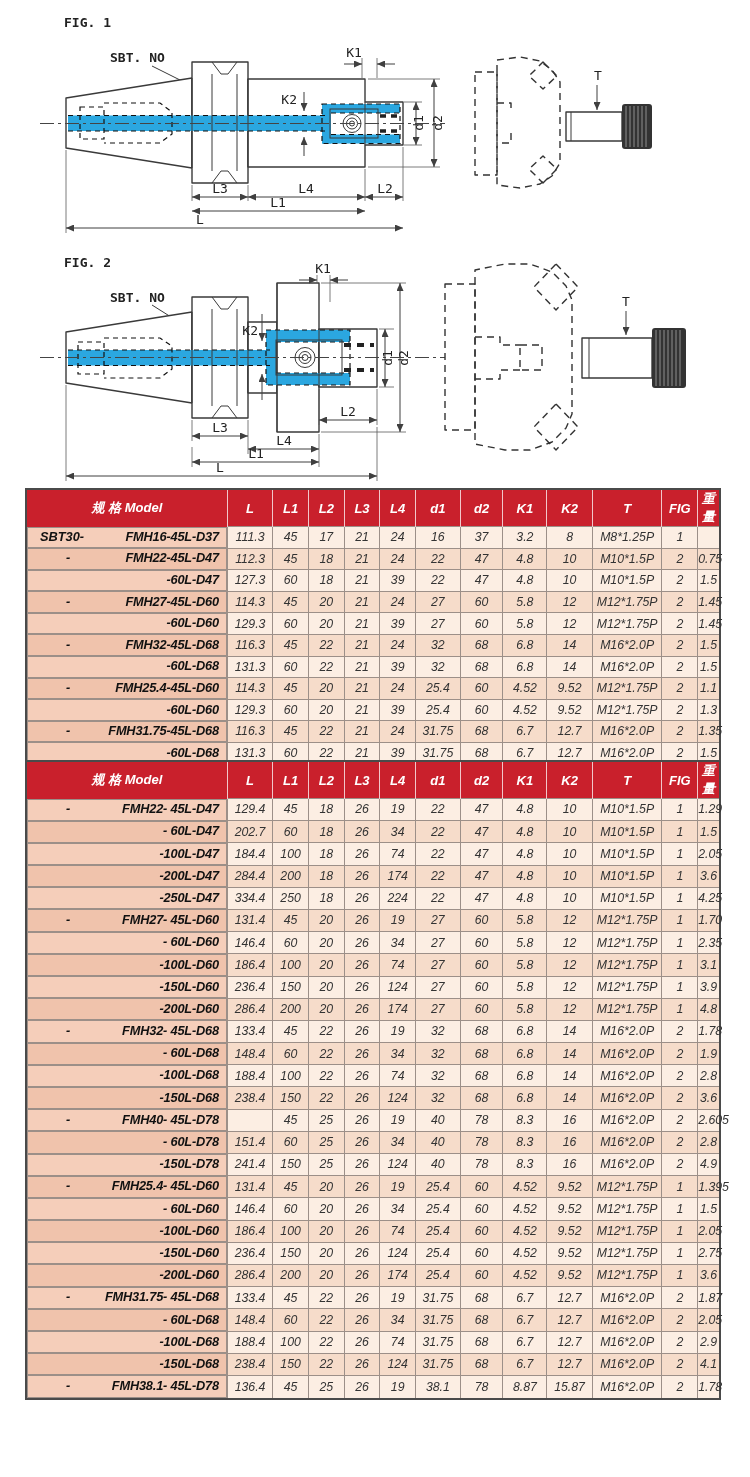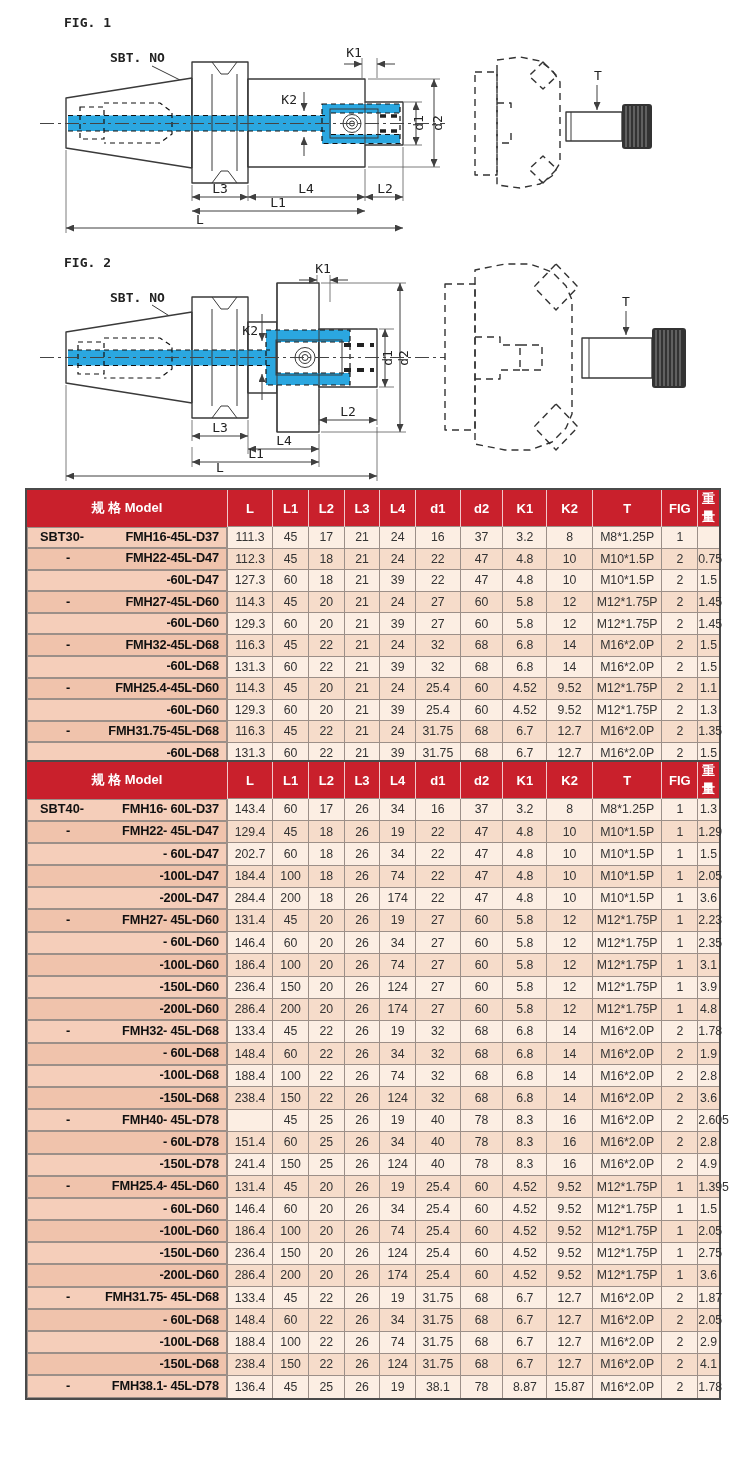--- a/index.html
+++ b/index.html
@@ -13,21 +13,21 @@
   .dimline{stroke:#3f3f3f;stroke-width:1;fill:none;}
   .extline{stroke:#5a5a5a;stroke-width:.8;fill:none;}
   .dimtxt{font-family:"DejaVu Sans Mono",monospace;font-size:13px;fill:#222;}
   .figtxt{font-family:"DejaVu Sans Mono",monospace;font-size:13px;font-weight:bold;fill:#222;}
   .dashov{stroke:#111;stroke-width:1.2;fill:none;stroke-dasharray:5 4;}
   .phantom{stroke:#333;stroke-width:1.4;fill:none;stroke-dasharray:7 5;stroke-linejoin:round;}
   .blue{fill:#2ba7e0;}
   .center{stroke:#444;stroke-width:1;fill:none;stroke-dasharray:14 4 3 4;}
   .knurl{stroke:#999;stroke-width:.9;}
 
-  .tbl-wrap{position:absolute;left:25px;width:696px;}
+  .tbl-wrap{position:absolute;left:25px;width:696px;font-style:italic;}
   #t1{top:488px;} #t2{top:760px;}
   table.spec{width:100%;border-collapse:collapse;table-layout:fixed;
              border:2px solid #4a4a4a;background:#fceee3;}
   table.spec th{background:#c9202c;color:#fff;font-size:13px;font-weight:bold;
                 height:25px;padding:0;border-left:1px solid rgba(255,255,255,.75);
                 text-align:center;}
   table.spec th:first-child{border-left:none;}
   table.spec td{border:1px solid #9c8f88;font-size:12.3px;color:#333;
                 text-align:center;padding:0;line-height:1;}
   #t1 tbody td{height:19.6px;}
@@ -516,38 +516,20 @@
             <th class="c8">K1</th>
             <th class="c9">K2</th>
             <th class="c10">T</th>
             <th class="c11">FIG</th>
             <th class="c12">重量</th>
           </tr>
         </thead>
       <tbody>
           <tr>
             <td class="model">
-              <span class="series">SBT40-</span>
-              <span class="mname">FMH16- 60L-D37</span>
-            </td>
-            <td>143.4</td>
-            <td>60</td>
-            <td>17</td>
-            <td>26</td>
-            <td>34</td>
-            <td>16</td>
-            <td>37</td>
-            <td>3.2</td>
-            <td>8</td>
-            <td>M8*1.25P</td>
-            <td>1</td>
-            <td>1.3</td>
-          </tr>
-          <tr>
-            <td class="model">
               <span class="series ditto">-</span>
               <span class="mname">FMH22- 45L-D47</span>
             </td>
             <td>129.4</td>
             <td>45</td>
             <td>18</td>
             <td>26</td>
             <td>19</td>
             <td>22</td>
             <td>47</td>
@@ -606,35 +588,53 @@
             <td>22</td>
             <td>47</td>
             <td>4.8</td>
             <td>10</td>
             <td>M10*1.5P</td>
             <td>1</td>
             <td>3.6</td>
           </tr>
           <tr>
             <td class="model">
+              <span class="series"></span>
+              <span class="mname">-250L-D47</span>
+            </td>
+            <td>334.4</td>
+            <td>250</td>
+            <td>18</td>
+            <td>26</td>
+            <td>224</td>
+            <td>22</td>
+            <td>47</td>
+            <td>4.8</td>
+            <td>10</td>
+            <td>M10*1.5P</td>
+            <td>1</td>
+            <td>4.25</td>
+          </tr>
+          <tr>
+            <td class="model">
               <span class="series ditto">-</span>
               <span class="mname">FMH27- 45L-D60</span>
             </td>
             <td>131.4</td>
             <td>45</td>
             <td>20</td>
             <td>26</td>
             <td>19</td>
             <td>27</td>
             <td>60</td>
             <td>5.8</td>
             <td>12</td>
             <td>M12*1.75P</td>
             <td>1</td>
-            <td>2.23</td>
+            <td>1.70</td>
           </tr>
           <tr>
             <td class="model">
               <span class="series"></span>
               <span class="mname">- 60L-D60</span>
             </td>
             <td>146.4</td>
             <td>60</td>
             <td>20</td>
             <td>26</td>

